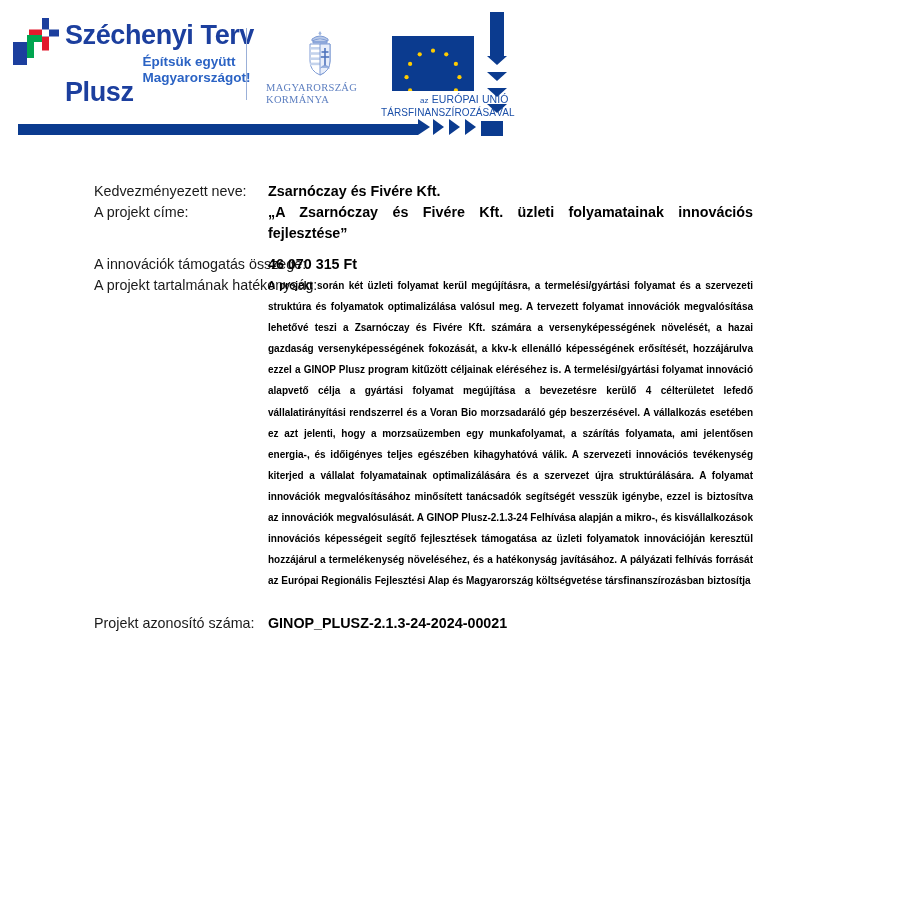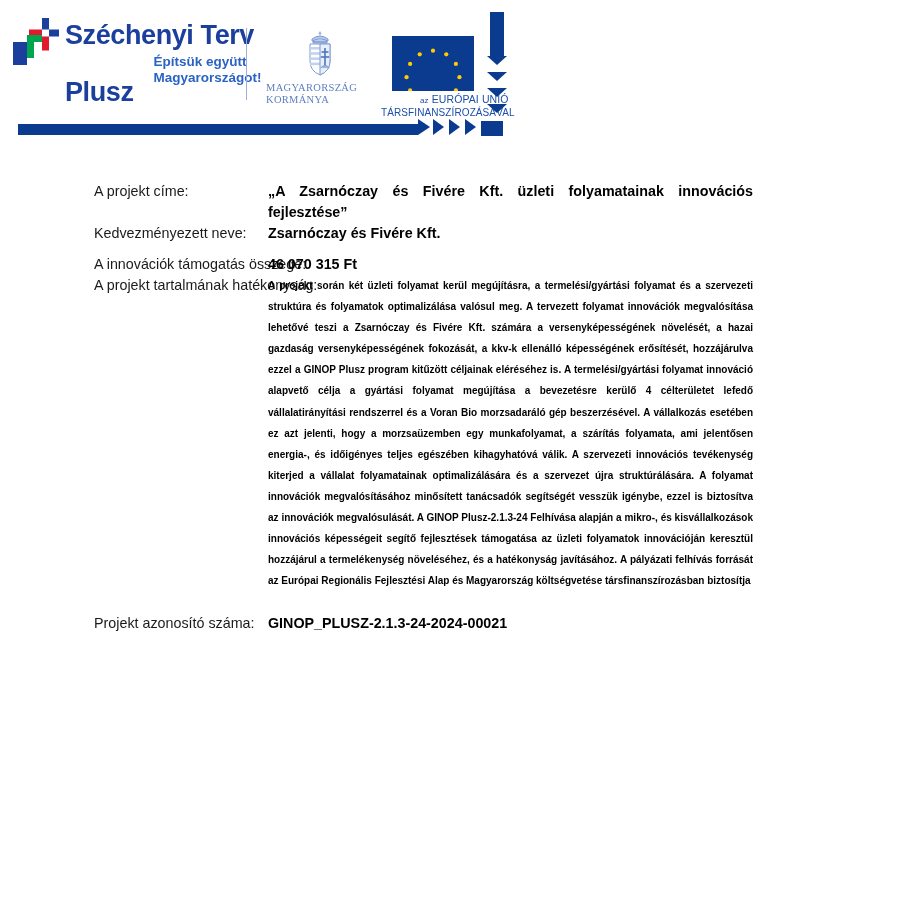--- a/index.html
+++ b/index.html
@@ -142,21 +142,21 @@
     color: #1c3f9e;
     letter-spacing: -0.4px;
     line-height: 26px;
     margin-top: 28px;
   }
   .logo-tagline {
     font-size: 13.5px;
     font-weight: bold;
     color: #2b63c4;
     line-height: 16px;
-    margin-left: 20px;
+    margin-left: 9px;
     padding-top: 3px;
     white-space: nowrap;
   }
 
   .divider-v {
     position: absolute;
     left: 246px;
     top: 28px;
     width: 1px;
     height: 72px;
@@ -363,27 +363,27 @@
     <div class="rule-chev r3"></div>
     <div class="corner"></div>
   </div>
 </div>
 
 <div class="content">
 
   <div class="block-top"></div>
 
   <div class="row">
+    <div class="lbl">Kedvezményezett neve:</div>
+    <div class="val">Zsarnóczay és Fivére Kft.</div>
+  </div>
+
+  <div class="row">
     <div class="lbl">A projekt címe:</div>
     <div class="val justify">„A Zsarnóczay és Fivére Kft. üzleti folyamatainak innovációs fejlesztése”</div>
-  </div>
-
-  <div class="row">
-    <div class="lbl">Kedvezményezett neve:</div>
-    <div class="val">Zsarnóczay és Fivére Kft.</div>
   </div>
 
   <div class="gap-sm"></div>
 
   <div class="row">
     <div class="lbl">A innovációk támogatás összege:</div>
     <div class="val">46 070 315 Ft</div>
   </div>
 
 

